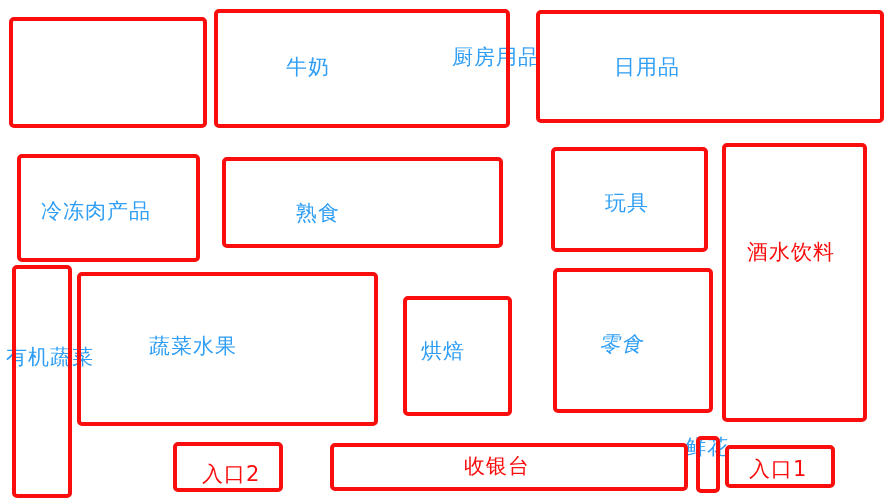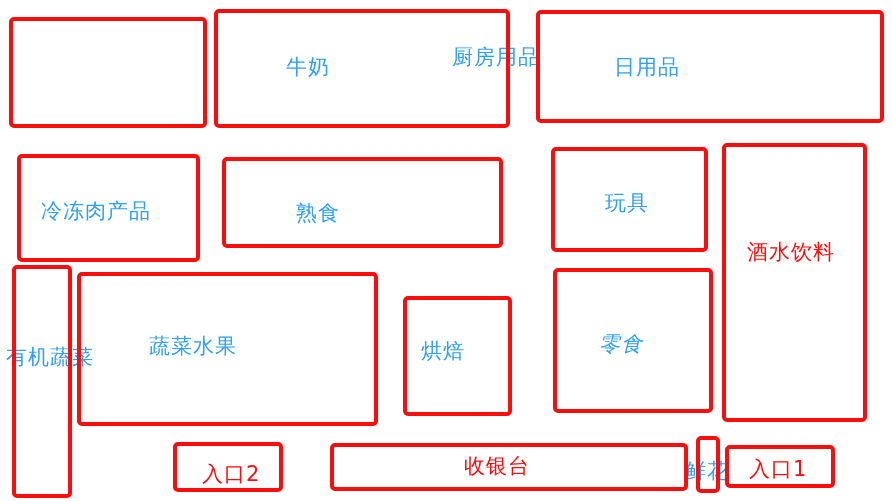--- a/index.html
+++ b/index.html
@@ -57,21 +57,21 @@
   #lbl-frozen    {left:41px;  top:200px;}
   #lbl-deli      {left:296px; top:202px;}
   #lbl-toys      {left:605px; top:192px;}
   #lbl-drinks    {left:747px; top:241px;}
   #lbl-organic   {left:6px;   top:346px;}
   #lbl-vegfruit  {left:149px; top:335px;}
   #lbl-bakery    {left:421px; top:340px;}
   #lbl-snacks    {left:599px; top:333px;font-style:italic;}
   #lbl-entrance2 {left:202px; top:463px;}
   #lbl-checkout  {left:464px; top:455px;}
-  #lbl-flowers   {left:685px; top:460px;}
+  #lbl-flowers   {left:685px; top:436px;}
   #lbl-entrance1 {left:749px; top:458px;}
 </style>
 </head>
 <body>
 
 <div class="canvas">
 
   <span class="lbl" id="lbl-milk">牛奶</span>
   <span class="lbl" id="lbl-kitchen">厨房用品</span>
   <span class="lbl" id="lbl-daily">日用品</span>

